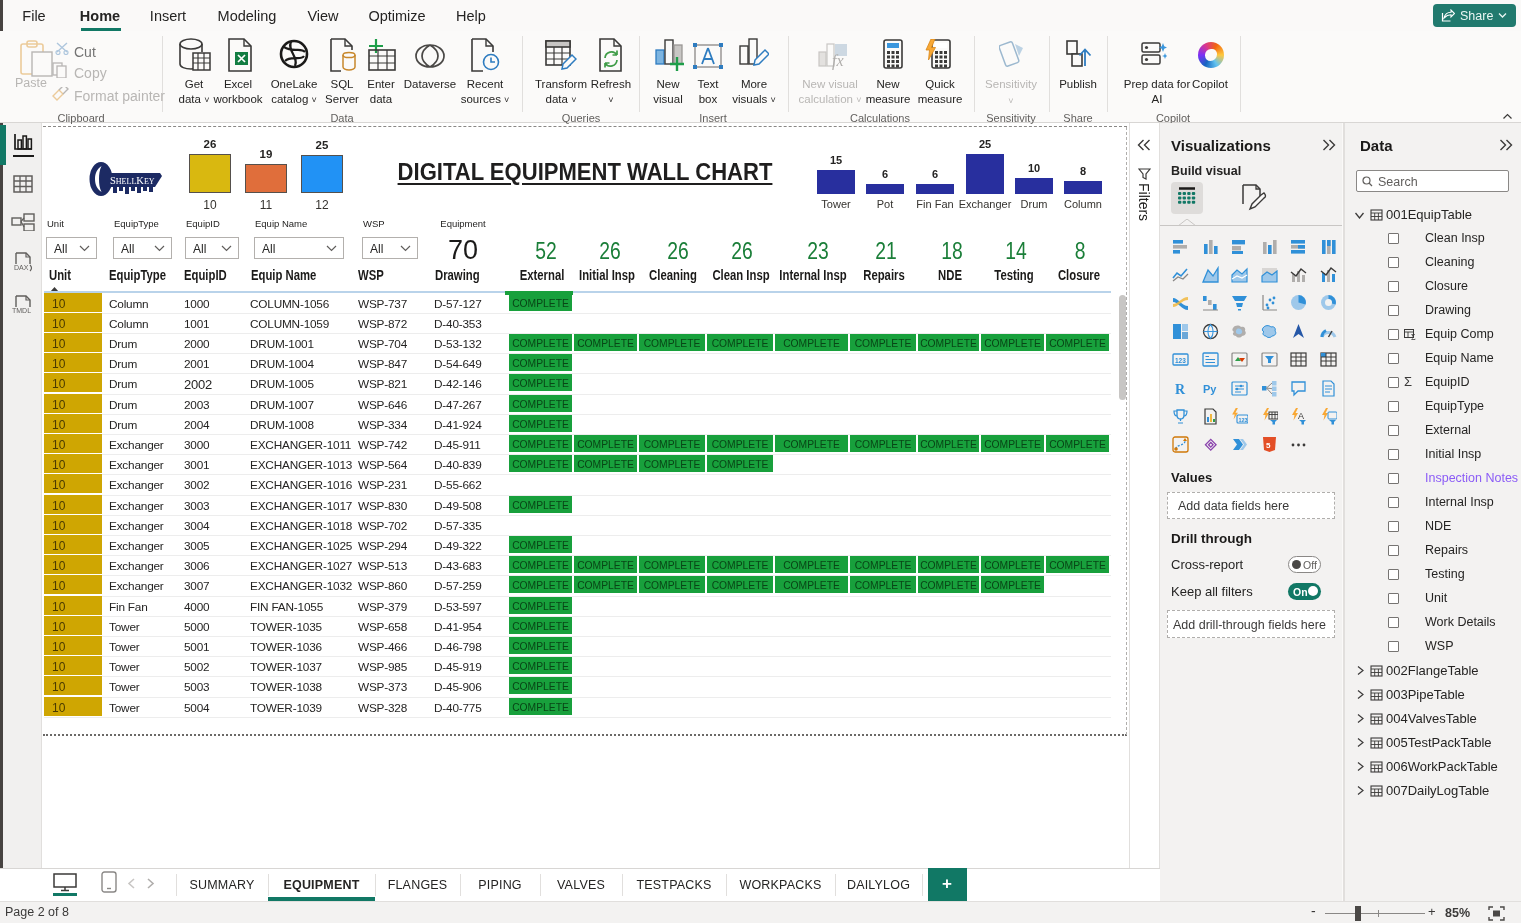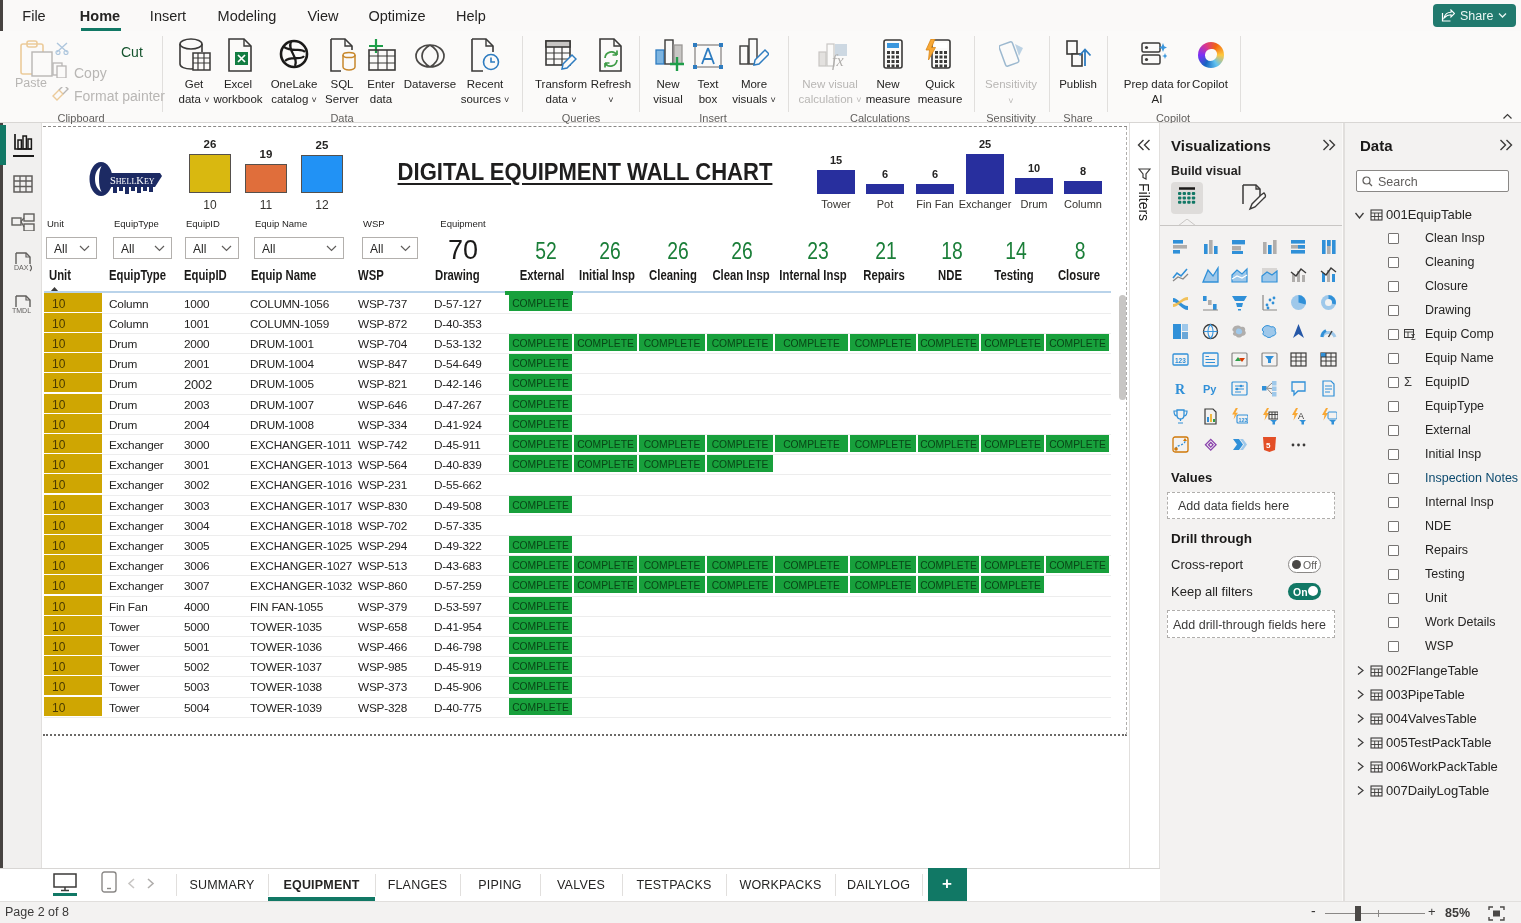--- a/index.html
+++ b/index.html
@@ -454,21 +454,21 @@
     <rect x="3" y="4" width="22" height="30" rx="2" fill="none" stroke="#eccb9a" stroke-width="1.6"></rect>
     <rect x="9" y="1" width="10" height="6" rx="2" fill="none" stroke="#eccb9a" stroke-width="1.6"></rect>
     <rect x="14" y="12" width="20" height="24" fill="#fbfaf9" stroke="#b8b6b4" stroke-width="1.4"></rect>
   </svg>
 <div class="ab" style="left:31px;top:76px;transform:translateX(-50%);font-size:12.5px;color:#b8b6b4;white-space:nowrap;">Paste</div>
 <svg class="ic" style="left:55px;top:41px" width="15" height="14" viewBox="0 0 15 14">
     <path d="M2 2 L12 11 M12 2 L2 11" stroke="#aec6dd" stroke-width="1.4" fill="none"></path>
     <circle cx="3" cy="11.5" r="2" fill="none" stroke="#aec6dd" stroke-width="1.2"></circle>
     <circle cx="11" cy="11.5" r="2" fill="none" stroke="#aec6dd" stroke-width="1.2"></circle>
   </svg>
-<div class="ab" style="left:74px;top:44px;font-size:14px;color:#14532d;white-space:nowrap;margin-left:47px;">Cut</div>
+<div class="ab" style="left:74px;top:44px;font-size:14px;color:#737373;white-space:nowrap;">Cut</div>
 <svg class="ic" style="left:52px;top:62px" width="17" height="16" viewBox="0 0 17 16">
     <rect x="1" y="1" width="9" height="12" fill="none" stroke="#b8b6b4" stroke-width="1.3"></rect>
     <rect x="5" y="4" width="9" height="12" fill="#fbfaf9" stroke="#b8b6b4" stroke-width="1.3"></rect>
   </svg>
 <div class="ab" style="left:74px;top:65px;font-size:14px;color:#b8b6b4;white-space:nowrap;">Copy</div>
 <svg class="ic" style="left:51px;top:87px" width="19" height="16" viewBox="0 0 19 16">
     <path d="M2 13 L8 7 L12 11 L6 17 Z" fill="none" stroke="#eccb9a" stroke-width="1.4" transform="translate(0,-4)"></path>
     <path d="M8 7 L13 2 L17 6 L12 11" fill="none" stroke="#b8b6b4" stroke-width="1.4" transform="translate(0,-4)"></path>
   </svg>
 <div class="ab" style="left:74px;top:88px;font-size:14px;color:#b8b6b4;white-space:nowrap;">Format painter</div>
@@ -959,21 +959,21 @@
 <div class="ab" style="left:1388px;top:377px;width:11px;height:11px;background:#fff;border:1px solid #767472;border-radius:1px;"></div>
 <div class="ab" style="left:1404px;top:374px;font-size:13px;color:#3b3a39;white-space:nowrap;">Σ</div>
 <div class="ab" style="left:1425px;top:375px;font-size:12.5px;color:#252423;white-space:nowrap;">EquipID</div>
 <div class="ab" style="left:1388px;top:401px;width:11px;height:11px;background:#fff;border:1px solid #767472;border-radius:1px;"></div>
 <div class="ab" style="left:1425px;top:399px;font-size:12.5px;color:#252423;white-space:nowrap;">EquipType</div>
 <div class="ab" style="left:1388px;top:425px;width:11px;height:11px;background:#fff;border:1px solid #767472;border-radius:1px;"></div>
 <div class="ab" style="left:1425px;top:423px;font-size:12.5px;color:#252423;white-space:nowrap;">External</div>
 <div class="ab" style="left:1388px;top:449px;width:11px;height:11px;background:#fff;border:1px solid #767472;border-radius:1px;"></div>
 <div class="ab" style="left:1425px;top:447px;font-size:12.5px;color:#252423;white-space:nowrap;">Initial Insp</div>
 <div class="ab" style="left:1388px;top:473px;width:11px;height:11px;background:#fff;border:1px solid #767472;border-radius:1px;"></div>
-<div class="ab" style="left:1425px;top:471px;font-size:12.5px;color:#0c4a6e;white-space:nowrap;">Inspection Notes</div>
+<div class="ab" style="left:1425px;top:471px;font-size:12.5px;color:#8b5cf6;white-space:nowrap;">Inspection Notes</div>
 <div class="ab" style="left:1388px;top:497px;width:11px;height:11px;background:#fff;border:1px solid #767472;border-radius:1px;"></div>
 <div class="ab" style="left:1425px;top:495px;font-size:12.5px;color:#252423;white-space:nowrap;">Internal Insp</div>
 <div class="ab" style="left:1388px;top:521px;width:11px;height:11px;background:#fff;border:1px solid #767472;border-radius:1px;"></div>
 <div class="ab" style="left:1425px;top:519px;font-size:12.5px;color:#252423;white-space:nowrap;">NDE</div>
 <div class="ab" style="left:1388px;top:545px;width:11px;height:11px;background:#fff;border:1px solid #767472;border-radius:1px;"></div>
 <div class="ab" style="left:1425px;top:543px;font-size:12.5px;color:#252423;white-space:nowrap;">Repairs</div>
 <div class="ab" style="left:1388px;top:569px;width:11px;height:11px;background:#fff;border:1px solid #767472;border-radius:1px;"></div>
 <div class="ab" style="left:1425px;top:567px;font-size:12.5px;color:#252423;white-space:nowrap;">Testing</div>
 <div class="ab" style="left:1388px;top:593px;width:11px;height:11px;background:#fff;border:1px solid #767472;border-radius:1px;"></div>
 <div class="ab" style="left:1425px;top:591px;font-size:12.5px;color:#252423;white-space:nowrap;">Unit</div>

